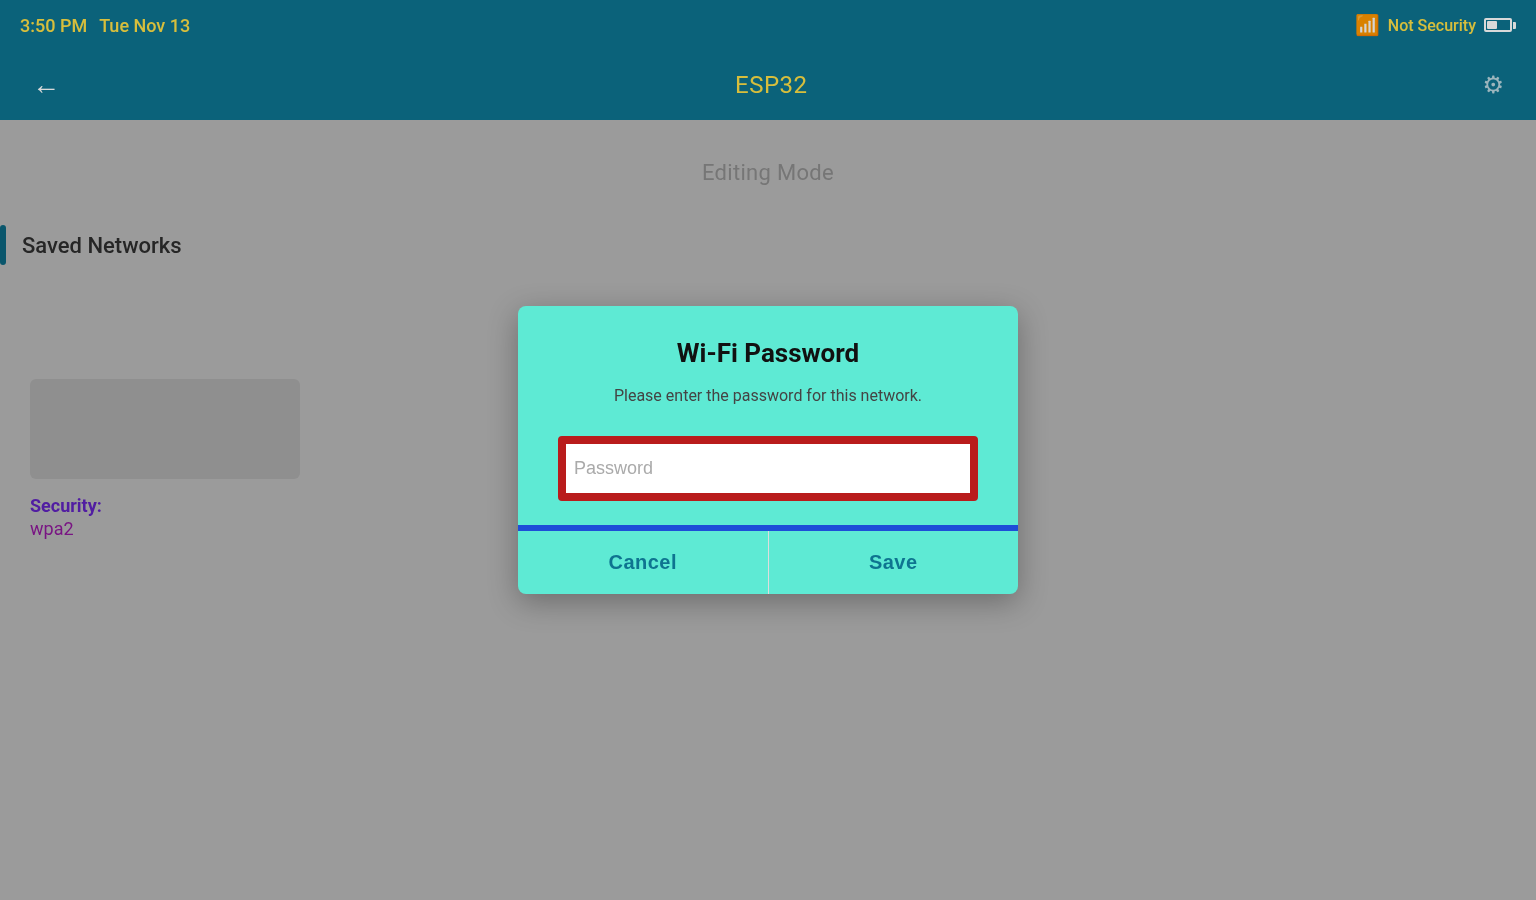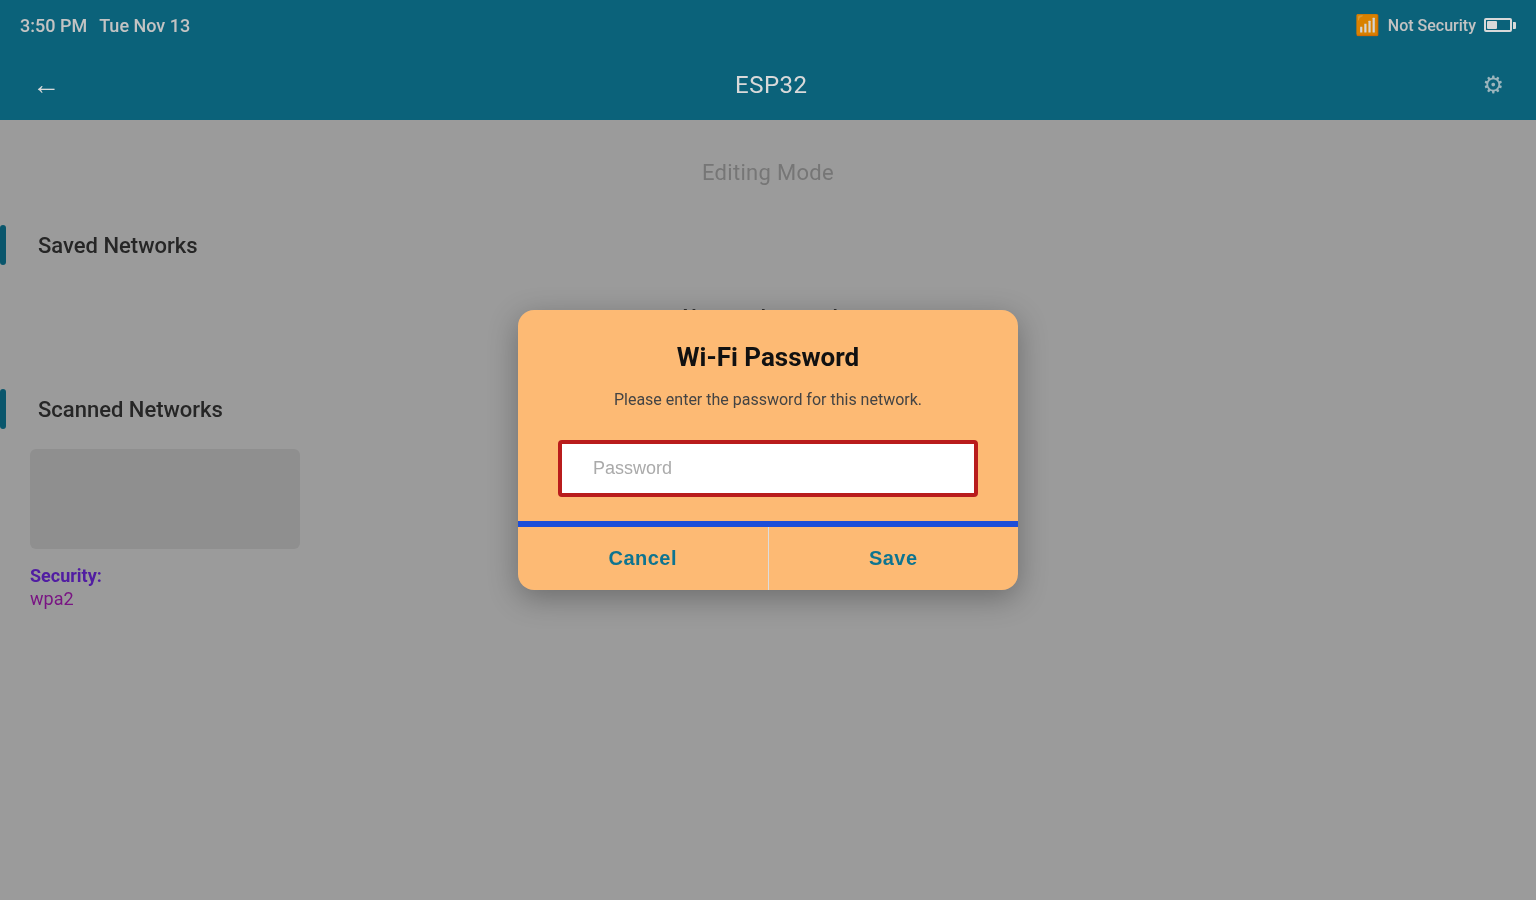--- a/index.html
+++ b/index.html
@@ -15,21 +15,21 @@
 
     
     .status-bar {
       width: 100%;
       height: 50px;
       background: #0e7490;
       display: flex;
       align-items: center;
       justify-content: space-between;
       padding: 16px 20px;
-      color: #e5e5e5;
+      color: #fde047;
       font-size: 18px;
       font-weight: 500;
     }
 
     .status-bar-left {
       display: flex;
       align-items: center;
       gap: 12px;
     }
 
@@ -52,21 +52,21 @@
       display: flex;
       align-items: center;
       justify-content: space-between;
       padding: 0 24px;
       color: white;
     }
 
     .app-bar-title {
       font-size: 24px;
       font-weight: 400;
-      color: #ffffff;
+      color: #fde047;
       letter-spacing: 0.5px;
     }
 
     .back-btn {
       background: none;
       border: none;
       color: white;
       font-size: 28px;
       cursor: pointer;
       padding: 8px;
@@ -101,21 +101,20 @@
       font-size: 22px;
       margin: 20px 0 30px;
       letter-spacing: 0.3px;
     }
 
     .section-header {
       display: flex;
       align-items: center;
       padding: 10px 30px 10px 0;
       margin-bottom: 10px;
-      gap: 16px;
     }
 
     .section-accent {
       width: 6px;
       height: 40px;
       background: #0e7490;
       border-radius: 3px;
       margin-right: 16px;
       flex-shrink: 0;
     }
@@ -171,22 +170,22 @@
       background: rgba(0,0,0,0.15);
       z-index: 10;
     }
 
     
     .dialog {
       position: absolute;
       top: 50%;
       left: 50%;
       transform: translate(-50%, -50%);
-      background: #fdba74;
-      border-radius: 16px;
+      background: #5eead4;
+      border-radius: 8px;
       width: 500px;
       z-index: 20;
       overflow: hidden;
       box-shadow: 0 8px 30px rgba(0,0,0,0.3);
     }
 
     .dialog-content {
       padding: 32px 40px 24px;
     }
 
@@ -201,23 +200,23 @@
     .dialog-message {
       font-size: 16px;
       color: #444;
       text-align: center;
       line-height: 1.5;
       margin-bottom: 28px;
     }
 
     .dialog-input {
       width: 100%;
-      padding: 14px 31px;
+      padding: 14px 8px;
       font-size: 18px;
-      border: 4px solid #b91c1c;
+      border: 8px solid #b91c1c;
       border-radius: 4px;
       background: white;
       outline: none;
       color: #333;
     }
 
     .dialog-input::placeholder {
       color: #aaa;
     }
 
@@ -309,24 +308,20 @@
   <div class="editing-mode-label">Editing Mode</div>
 
   <div class="section-header">
     <div class="section-accent"></div>
     <span class="section-title">Saved Networks</span>
   </div>
 
   <div class="no-saved-networks">No saved networks</div>
 
   <div class="scanned-networks-section">
-    <div class="section-header">
-      <div class="section-accent"></div>
-      <span class="section-title">Scanned Networks</span>
-    </div>
 
     <div class="network-card"></div>
     <div class="network-security">
       <div class="network-security-label">Security:</div>
       <div class="network-security-value">wpa2</div>
     </div>
   </div>
 </div>
 
 <div class="overlay"></div>

